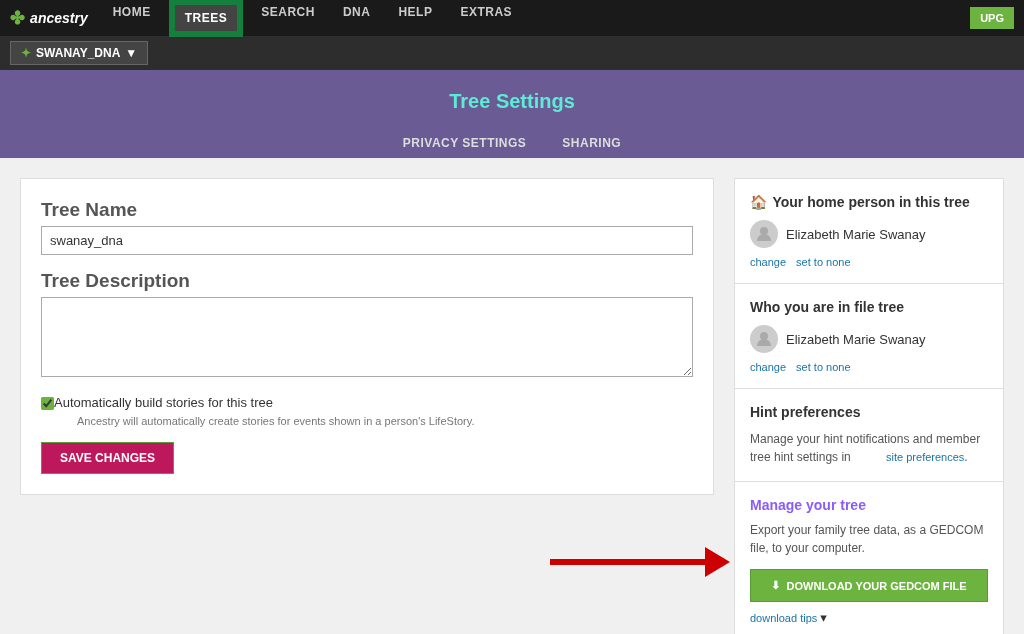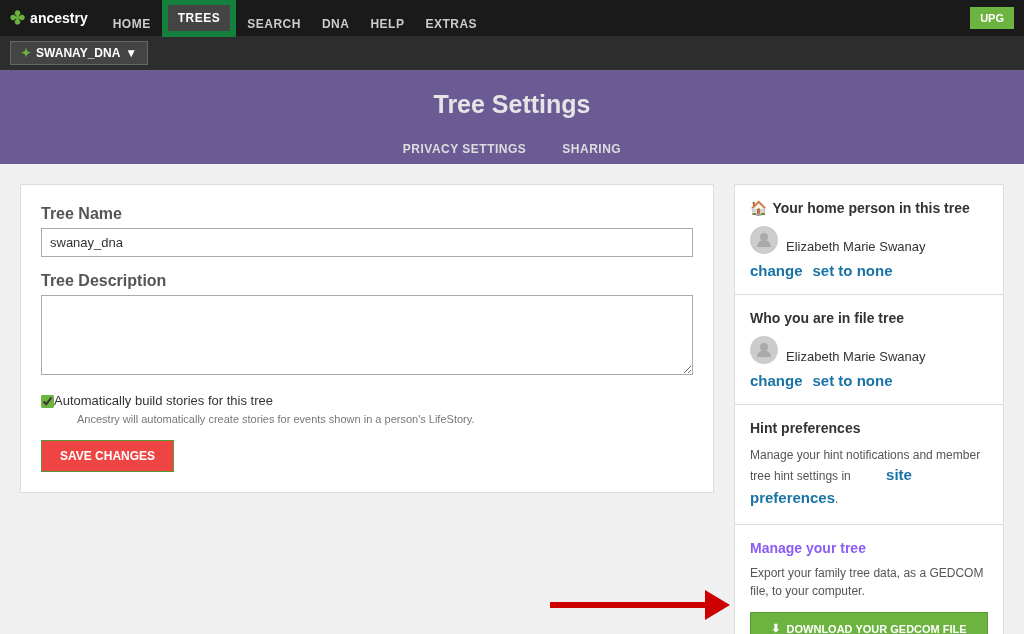--- a/index.html
+++ b/index.html
@@ -21,26 +21,27 @@
       margin-right: 15px;
     }
     .logo-icon {
       color: #6db33f;
       font-size: 18px;
       font-weight: bold;
     }
     .logo-text {
       color: #fff;
       font-size: 14px;
+      font-style: italic;
       font-weight: bold;
     }
     .nav-items {
       display: flex;
-      align-items: flex-end;
-      gap: 1px;
+      align-items: flex-start;
+      gap: 8px;
       flex: 1;
     }
     .nav-item {
       color: #ccc;
       text-decoration: none;
       font-size: 12px;
       font-weight: bold;
       padding: 6px 10px;
       letter-spacing: 0.5px;
       cursor: pointer;
@@ -85,22 +86,22 @@
       color: #6db33f;
     }
 
     
     .page-header {
       background: #6b5b95;
       text-align: center;
       padding: 20px 0 0;
     }
     .page-title {
-      color: #e5e5e5;
-      font-size: 25px;
+      color: #5eead4;
+      font-size: 20px;
       font-weight: bold;
       margin-bottom: 15px;
     }
     .header-tabs {
       display: flex;
       justify-content: center;
       gap: 0;
     }
     .header-tab {
       color: #ddd;
@@ -133,21 +134,21 @@
       background: #fff;
       border: 1px solid #ddd;
       padding: 20px;
       height: fit-content;
     }
     .form-group {
       margin-bottom: 15px;
     }
     .form-label {
       display: block;
-      font-size: 16px;
+      font-size: 19px;
       font-weight: bold;
       color: #555;
       margin-bottom: 5px;
     }
     .form-input {
       width: 100%;
       padding: 6px 8px;
       border: 1px solid #aaa;
       font-size: 13px;
       color: #333;
@@ -174,21 +175,21 @@
       font-size: 13px;
       color: #333;
     }
     .checkbox-desc {
       font-size: 11px;
       color: #777;
       margin-left: 36px;
       margin-bottom: 15px;
     }
     .save-btn {
-      background: #ef4444;
+      background: #be185d;
       color: #fff;
       border: none;
       padding: 8px 18px;
       font-size: 12px;
       font-weight: bold;
       cursor: pointer;
       text-transform: uppercase;
       border: 1px solid #5a9a35;
     }
 
@@ -213,21 +214,21 @@
       font-weight: bold;
       color: #333;
       margin-bottom: 10px;
       display: flex;
       align-items: center;
       gap: 5px;
     }
     .home-icon { font-size: 14px; }
     .person-row {
       display: flex;
-      align-items: flex-end;
+      align-items: center;
       gap: 8px;
       margin-bottom: 8px;
     }
     .avatar {
       width: 28px;
       height: 28px;
       background: #ccc;
       border-radius: 50%;
       display: flex;
       align-items: center;
@@ -238,24 +239,23 @@
     .person-name {
       font-size: 13px;
       color: #333;
     }
     .link-row {
       display: flex;
       gap: 10px;
     }
     .link {
       color: #1a73a7;
-      font-size: 15px;
+      font-size: 11px;
       text-decoration: none;
       cursor: pointer;
-      font-weight: bold;
     }
     .section-desc {
       font-size: 12px;
       color: #555;
       line-height: 1.5;
     }
     .section-desc a {
       color: #1a73a7;
       text-decoration: none;
       margin-left: 32px;

